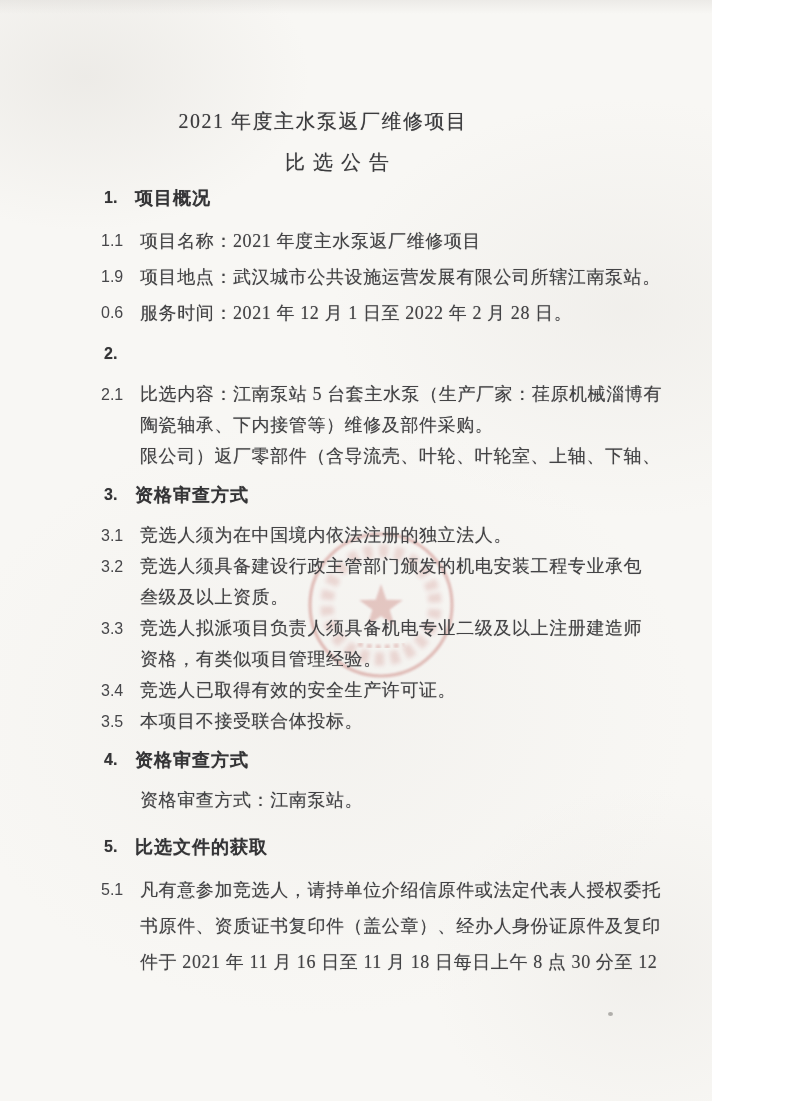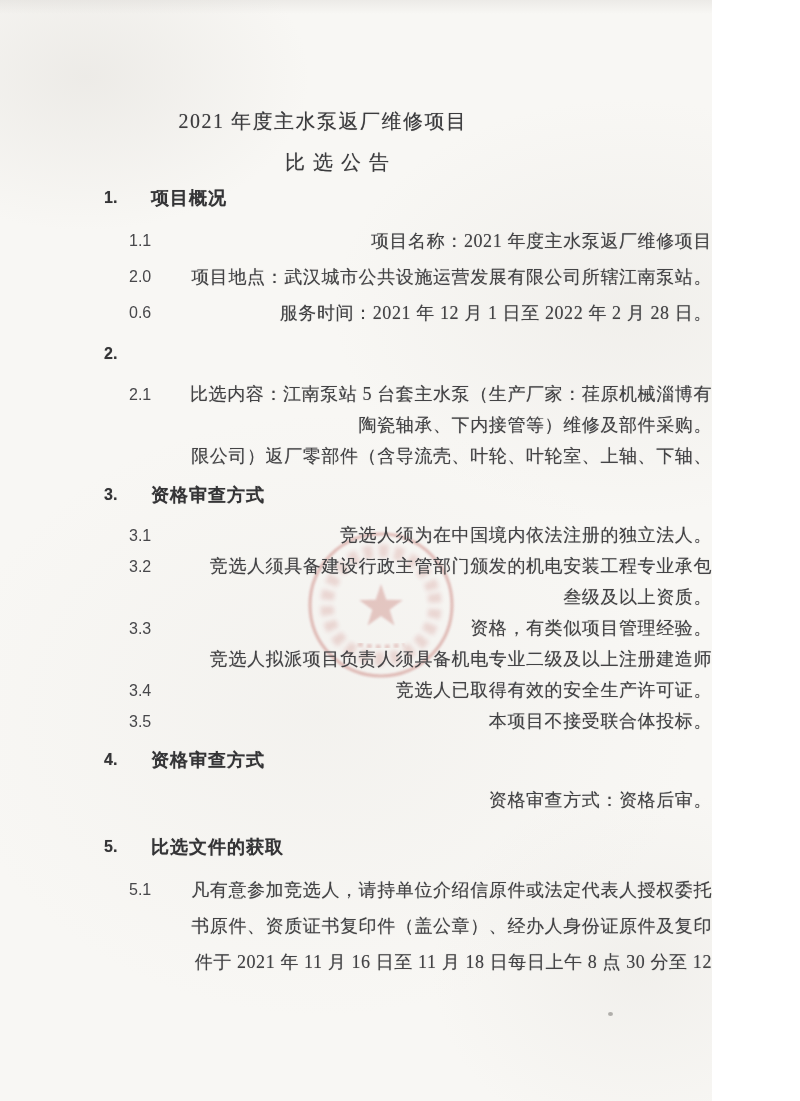--- a/index.html
+++ b/index.html
@@ -53,33 +53,32 @@
     font-weight: 700;
     font-size: 18px;
     color: #343436;
     text-shadow: 0 0 0.7px rgba(55,55,58,0.5);
   }
   .sec-num {
     width: 31px;
     font-family: "Liberation Sans", sans-serif;
     font-size: 16px; font-weight: 700;
   }
-  .sec-label { letter-spacing: 1px; margin-left: 16px; }
+  .sec-label { letter-spacing: 1px; }
 
   .item { display: flex; padding-left: 101px; }
   .item-num {
     flex: 0 0 39px;
     font-family: "Liberation Sans", sans-serif;
     font-size: 16px;
     line-height: 36px;
     color: #47474a;
-    margin-left: 28px;
   }
   .tight .item-num { line-height: 31px; }
-  .item-text { flex: 1 1 auto; text-align: right; }
+  .item-text { flex: 1 1 auto; }
   .item-line {
     font-size: 18px;
     line-height: 36px;
     letter-spacing: 0.6px;
     white-space: nowrap;
     color: #434345;
     text-shadow: 0 0 0.8px rgba(75,75,78,0.5);
   }
   .tight .item-line { line-height: 31px; }
 
@@ -133,21 +132,21 @@
             <span class="sec-num">1.</span>
             <span class="sec-label">项目概况</span>
           </div>
           <div class="item">
             <span class="item-num">1.1</span>
             <div class="item-text">
               <div class="item-line">项目名称：2021 年度主水泵返厂维修项目</div>
             </div>
           </div>
           <div class="item">
-            <span class="item-num">2.0</span>
+            <span class="item-num">1.9</span>
             <div class="item-text">
               <div class="item-line">项目地点：武汉城市公共设施运营发展有限公司所辖江南泵站。</div>
             </div>
           </div>
           <div class="item">
             <span class="item-num">0.6</span>
             <div class="item-text">
               <div class="item-line">服务时间：2021 年 12 月 1 日至 2022 年 2 月 28 日。</div>
             </div>
           </div>
@@ -179,22 +178,22 @@
           <div class="item">
             <span class="item-num">3.2</span>
             <div class="item-text">
               <div class="item-line">竞选人须具备建设行政主管部门颁发的机电安装工程专业承包</div>
               <div class="item-line">叁级及以上资质。</div>
             </div>
           </div>
           <div class="item">
             <span class="item-num">3.3</span>
             <div class="item-text">
+              <div class="item-line">竞选人拟派项目负责人须具备机电专业二级及以上注册建造师</div>
               <div class="item-line">资格，有类似项目管理经验。</div>
-              <div class="item-line">竞选人拟派项目负责人须具备机电专业二级及以上注册建造师</div>
             </div>
           </div>
           <div class="item">
             <span class="item-num">3.4</span>
             <div class="item-text">
               <div class="item-line">竞选人已取得有效的安全生产许可证。</div>
             </div>
           </div>
           <div class="item">
             <span class="item-num">3.5</span>
@@ -204,21 +203,21 @@
           </div>
         </section>
         <section class="doc-section tight">
           <div class="sec-heading">
             <span class="sec-num">4.</span>
             <span class="sec-label">资格审查方式</span>
           </div>
           <div class="item">
             <span class="item-num"></span>
             <div class="item-text">
-              <div class="item-line">资格审查方式：资格后审。</div>
+              <div class="item-line">资格审查方式：江南泵站。</div>
             </div>
           </div>
         </section>
         <section class="doc-section">
           <div class="sec-heading">
             <span class="sec-num">5.</span>
             <span class="sec-label">比选文件的获取</span>
           </div>
           <div class="item">
             <span class="item-num">5.1</span>

